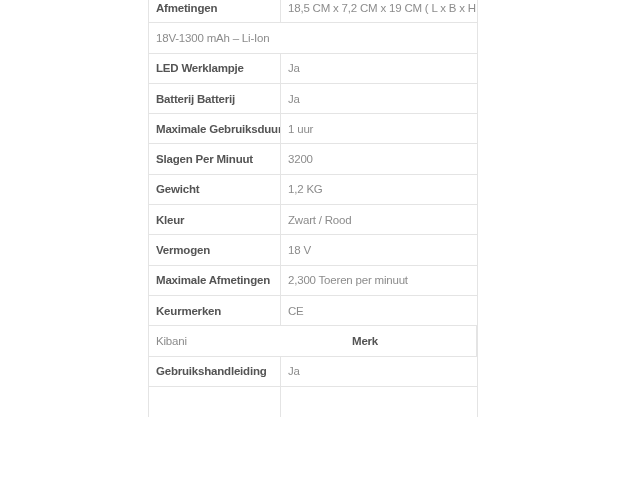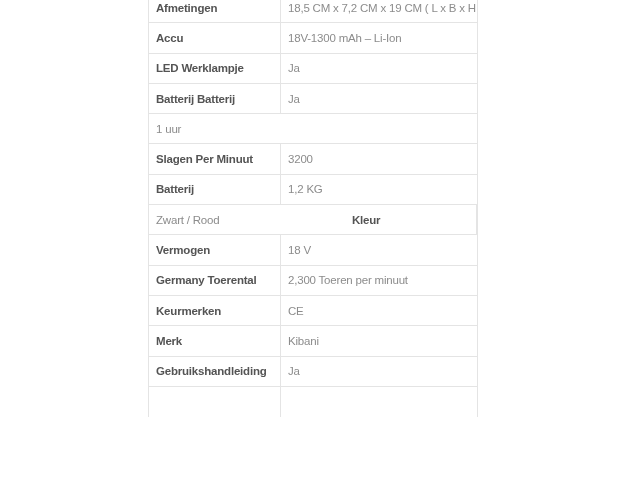--- a/index.html
+++ b/index.html
@@ -69,73 +69,73 @@
 <body>
 
 <div class="page">
   <div class="spec-table" id="spec-table">
   <div class="row">
     <div class="cell label">Afmetingen</div>
     <div class="cell value">18,5 CM x 7,2 CM x 19 CM ( L x B x H )</div>
   </div>
 
   <div class="row">
-    <div class="cell label">Accu</div>
     <div class="cell value">18V-1300 mAh – Li-Ion</div>
   </div>
 
   <div class="row">
     <div class="cell label">LED Werklampje</div>
     <div class="cell value">Ja</div>
   </div>
 
   <div class="row">
     <div class="cell label">Batterij Batterij</div>
     <div class="cell value">Ja</div>
   </div>
 
 
   <div class="row">
+    <div class="cell label">Maximale Gebruiksduur</div>
     <div class="cell value">1 uur</div>
   </div>
 
   <div class="row">
     <div class="cell label">Slagen Per Minuut</div>
     <div class="cell value">3200</div>
   </div>
 
   <div class="row">
-    <div class="cell label">Batterij</div>
+    <div class="cell label">Gewicht</div>
     <div class="cell value">1,2 KG</div>
   </div>
 
   <div class="row">
+    <div class="cell label">Kleur</div>
     <div class="cell value">Zwart / Rood</div>
-    <div class="cell label">Kleur</div>
   </div>
 
   <div class="row">
     <div class="cell label">Vermogen</div>
     <div class="cell value">18 V</div>
   </div>
 
   <div class="row">
-    <div class="cell label">Germany Toerental</div>
+    <div class="cell label">Maximale Afmetingen</div>
     <div class="cell value">2,300 Toeren per minuut</div>
   </div>
 
   <div class="row">
     <div class="cell label">Keurmerken</div>
     <div class="cell value">CE</div>
   </div>
 
 
   <div class="row">
+    <div class="cell value">Kibani</div>
     <div class="cell label">Merk</div>
-    <div class="cell value">Kibani</div>
   </div>
 
   <div class="row">
     <div class="cell label">Gebruikshandleiding</div>
     <div class="cell value">Ja</div>
   </div>
 
 
   <div class="row partial">
     <div class="cell label"></div>

